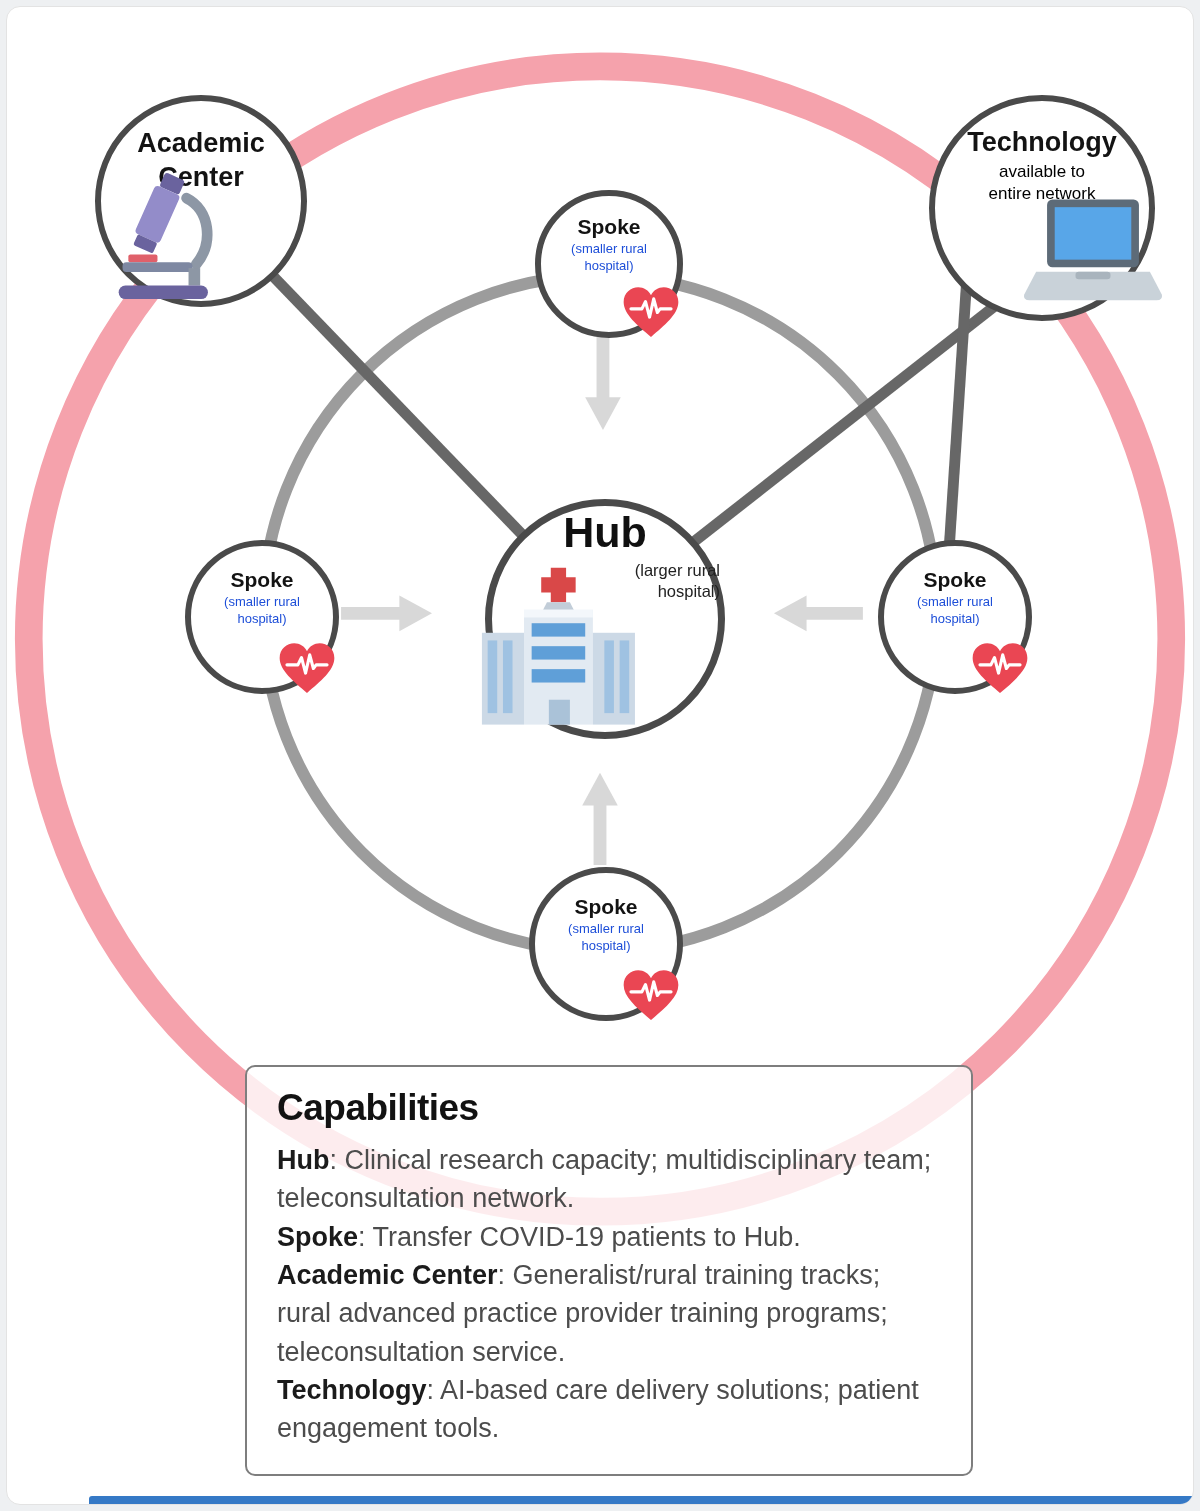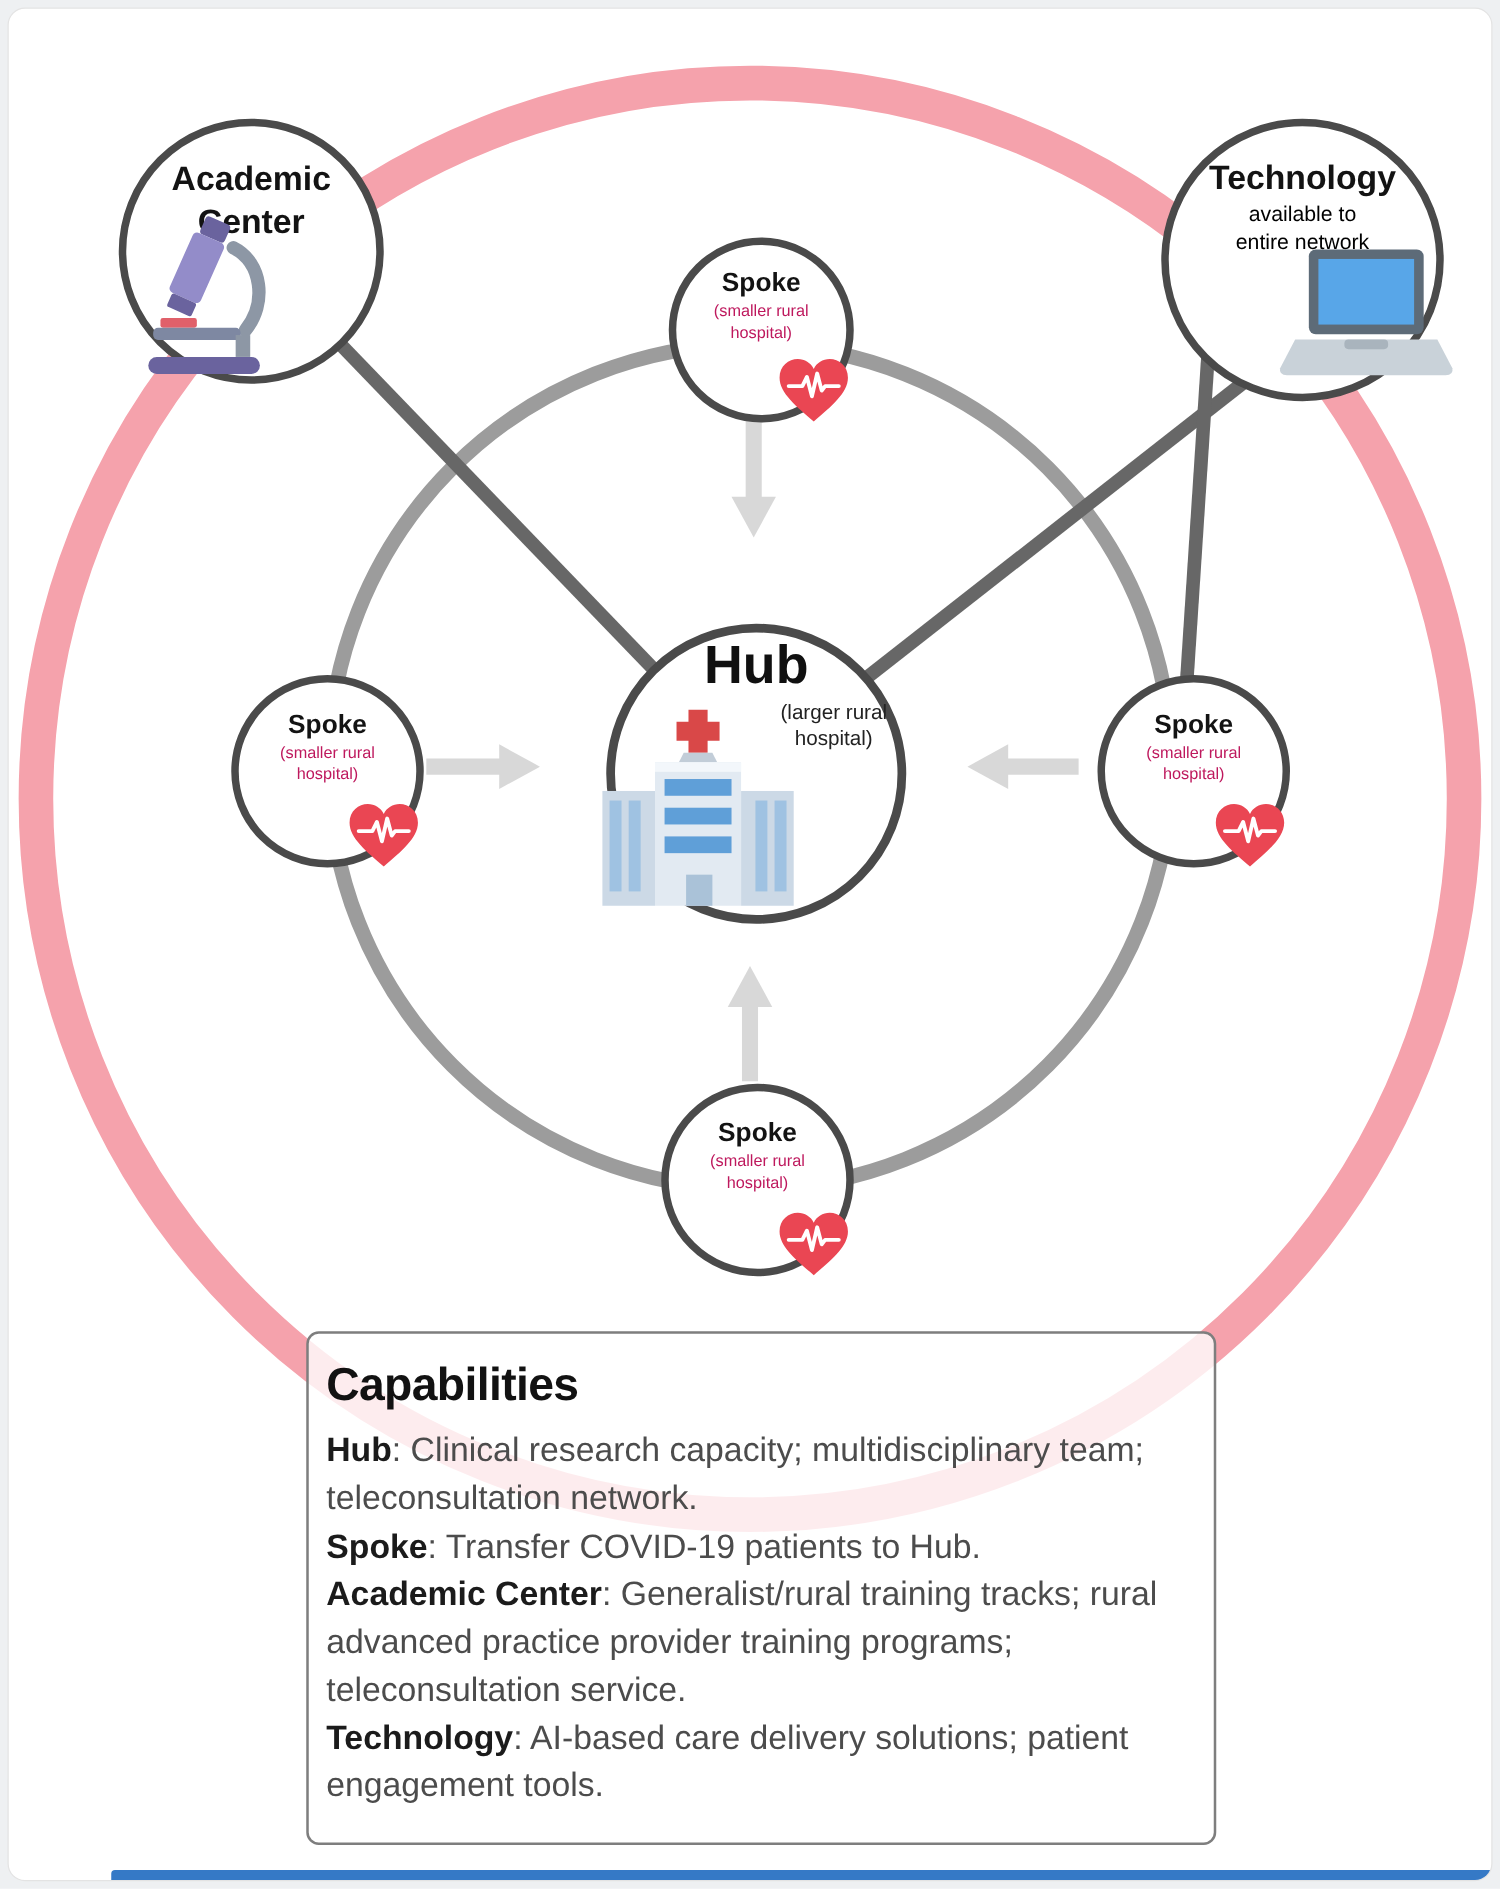--- a/index.html
+++ b/index.html
@@ -40,35 +40,35 @@
     padding-top: 26px; font-size: 27px; font-weight: bold; color: #131313;
     line-height: 1.25; width: 150px; margin: 0 auto;
   }
   .microscope { position: absolute; left: 12px; bottom: -2px; width: 120px; height: 132px; }
 
   .tech-title { padding-top: 26px; font-size: 27px; font-weight: bold; color: #131313; }
   .tech-sub { font-size: 17px; color: #000000; width: 118px; margin: 3px auto 0; line-height: 1.3; }
   .laptop { position: absolute; right: -14px; bottom: 8px; width: 140px; height: 110px; }
 
   .hub-title { position: absolute; top: 2px; left: 0; width: 100%; font-size: 43px; font-weight: bold; color: #101010; }
-  .hub-sub { position: absolute; left: 122px; top: 54px; width: 106px; font-size: 16.5px; color: #222; line-height: 1.3; text-align: center; }
+  .hub-sub { position: absolute; left: 122px; top: 54px; width: 106px; font-size: 16.5px; color: #222; line-height: 1.3; text-align: right; }
   .building { position: absolute; left: -20px; top: 56px; width: 192px; height: 176px; }
 
   .spoke-title { padding-top: 22px; font-size: 21px; font-weight: bold; color: #131313; }
   .spoke-top .spoke-title { padding-top: 19px; }
-  .spoke-sub { font-size: 13px; color: #be185d; width: 100px; margin: 2px auto 0; line-height: 1.3; }
+  .spoke-sub { font-size: 13px; color: #1d4ed8; width: 100px; margin: 2px auto 0; line-height: 1.3; }
   .heart { position: absolute; right: -5px; bottom: -9px; width: 62px; height: 57px; }
 
   
   .capabilities {
     position: absolute; left: 238px; top: 1058px; width: 728px;
     background: rgba(255,255,255,0.80);
     border: 2px solid #7e7e7e;
     border-radius: 10px;
-    padding: 20px 30px 26px 14px;
+    padding: 20px 30px 26px 30px;
   }
   .cap-title { font-size: 37px; font-weight: bold; color: #121212; margin-bottom: 12px; letter-spacing: -0.5px; }
   .cap-item { font-size: 27px; line-height: 1.42; color: #4c4c4c; }
   .cap-item b { color: #1b1b1b; }
 
   .bottom-bar {
     position: absolute; left: 82px; right: 0; bottom: 0; height: 8px;
     background: #3579c6; border-radius: 3px 0 0 0;
   }
 </style>

